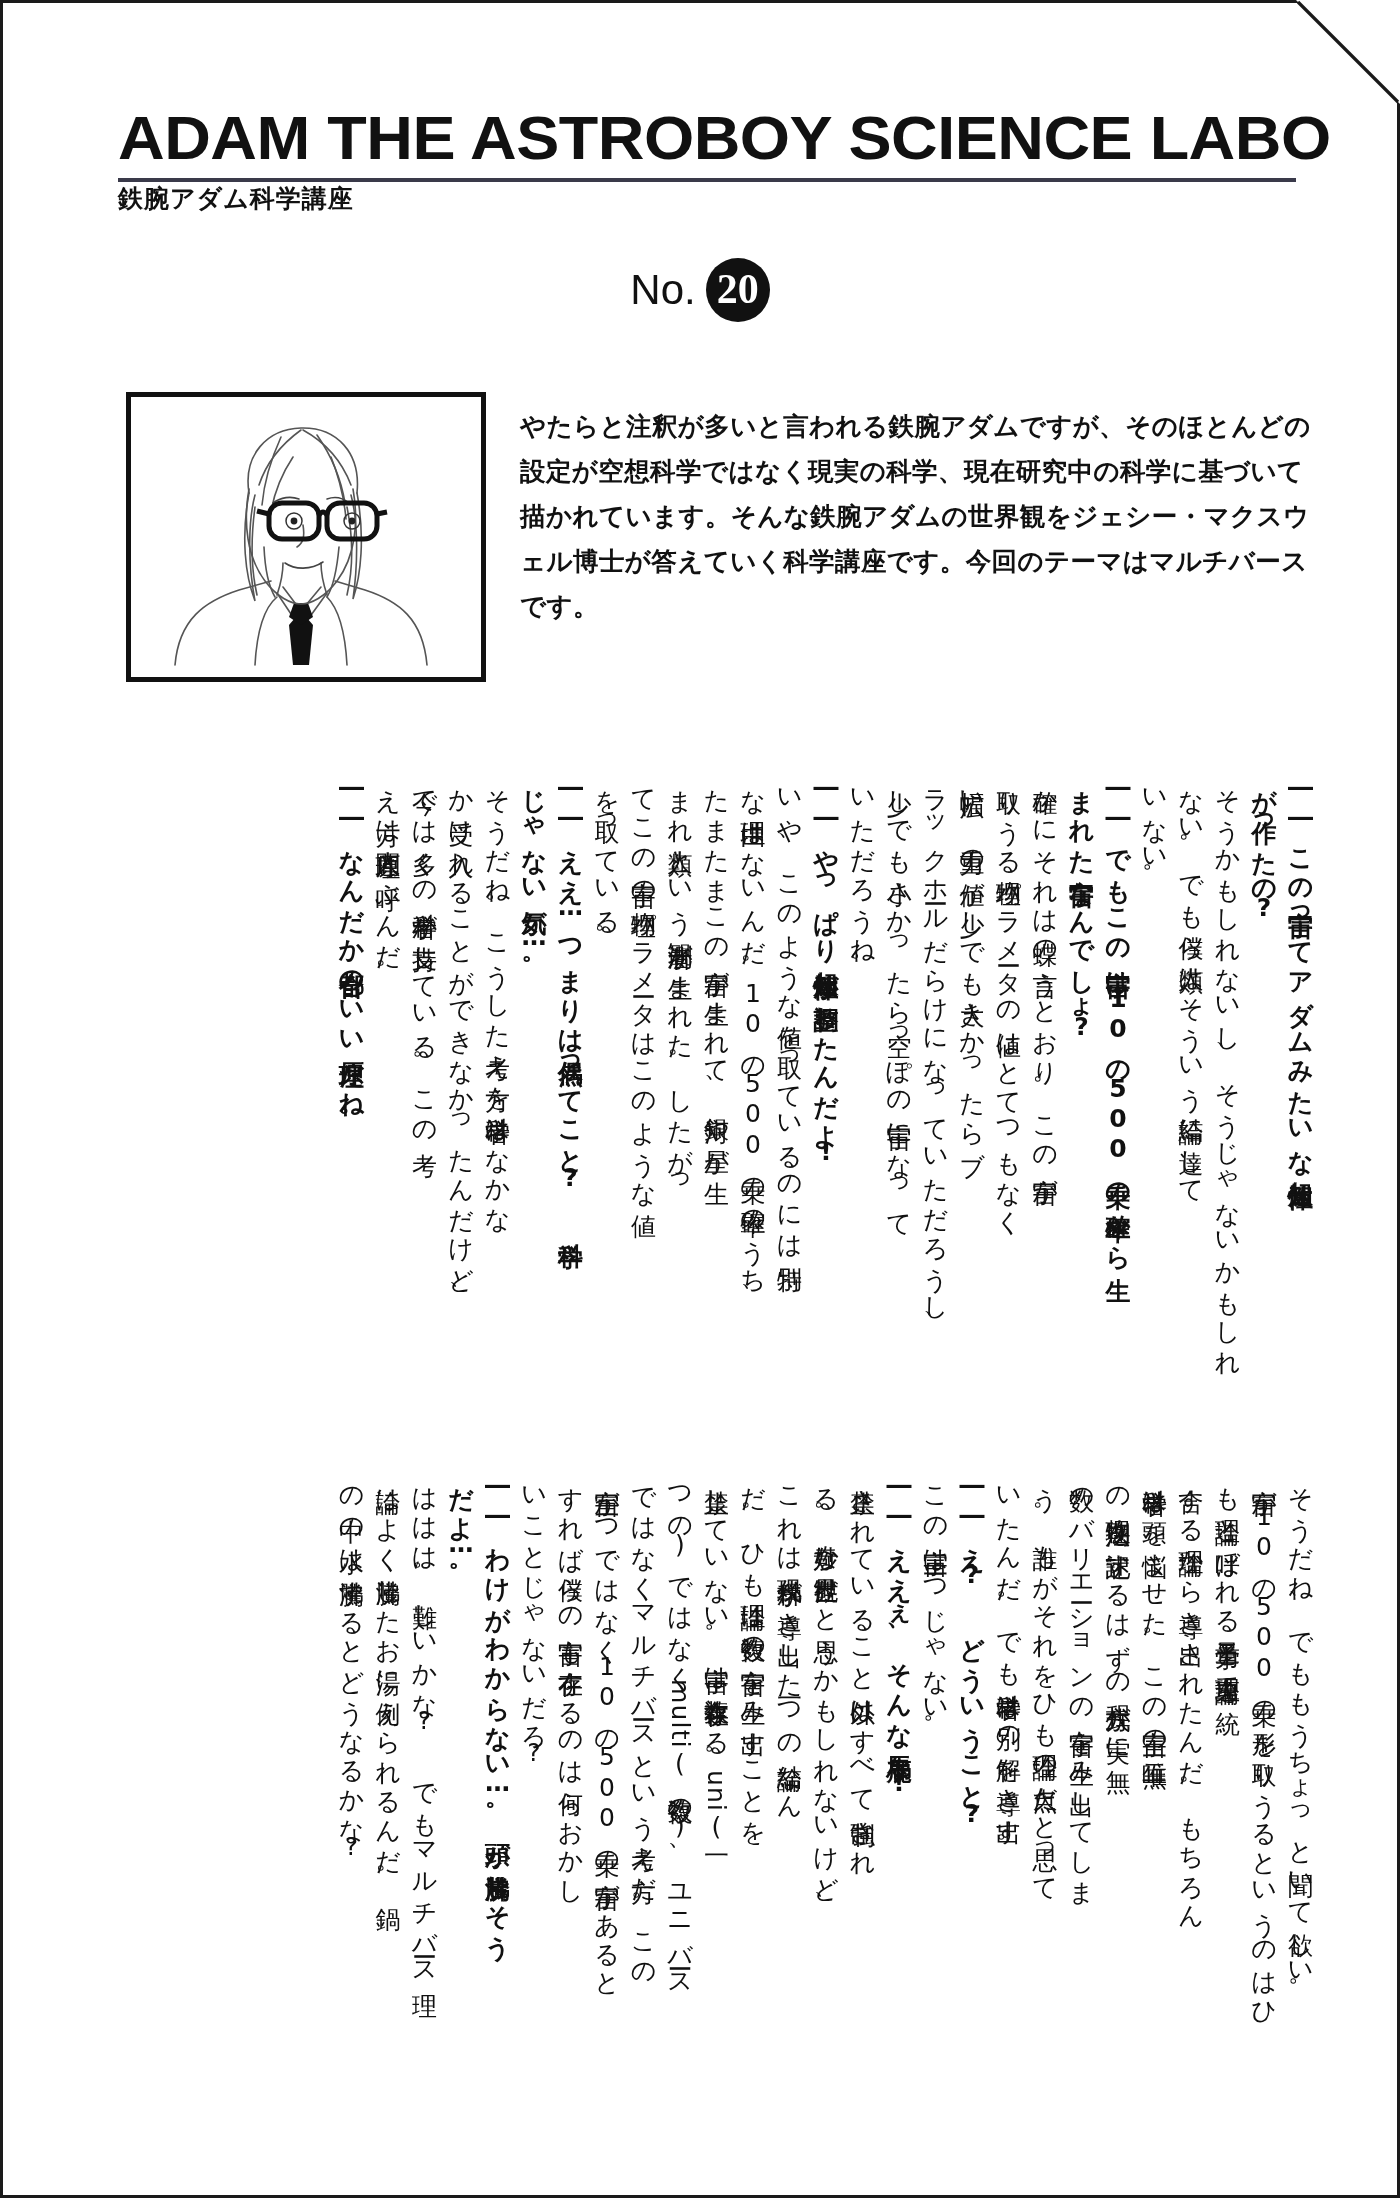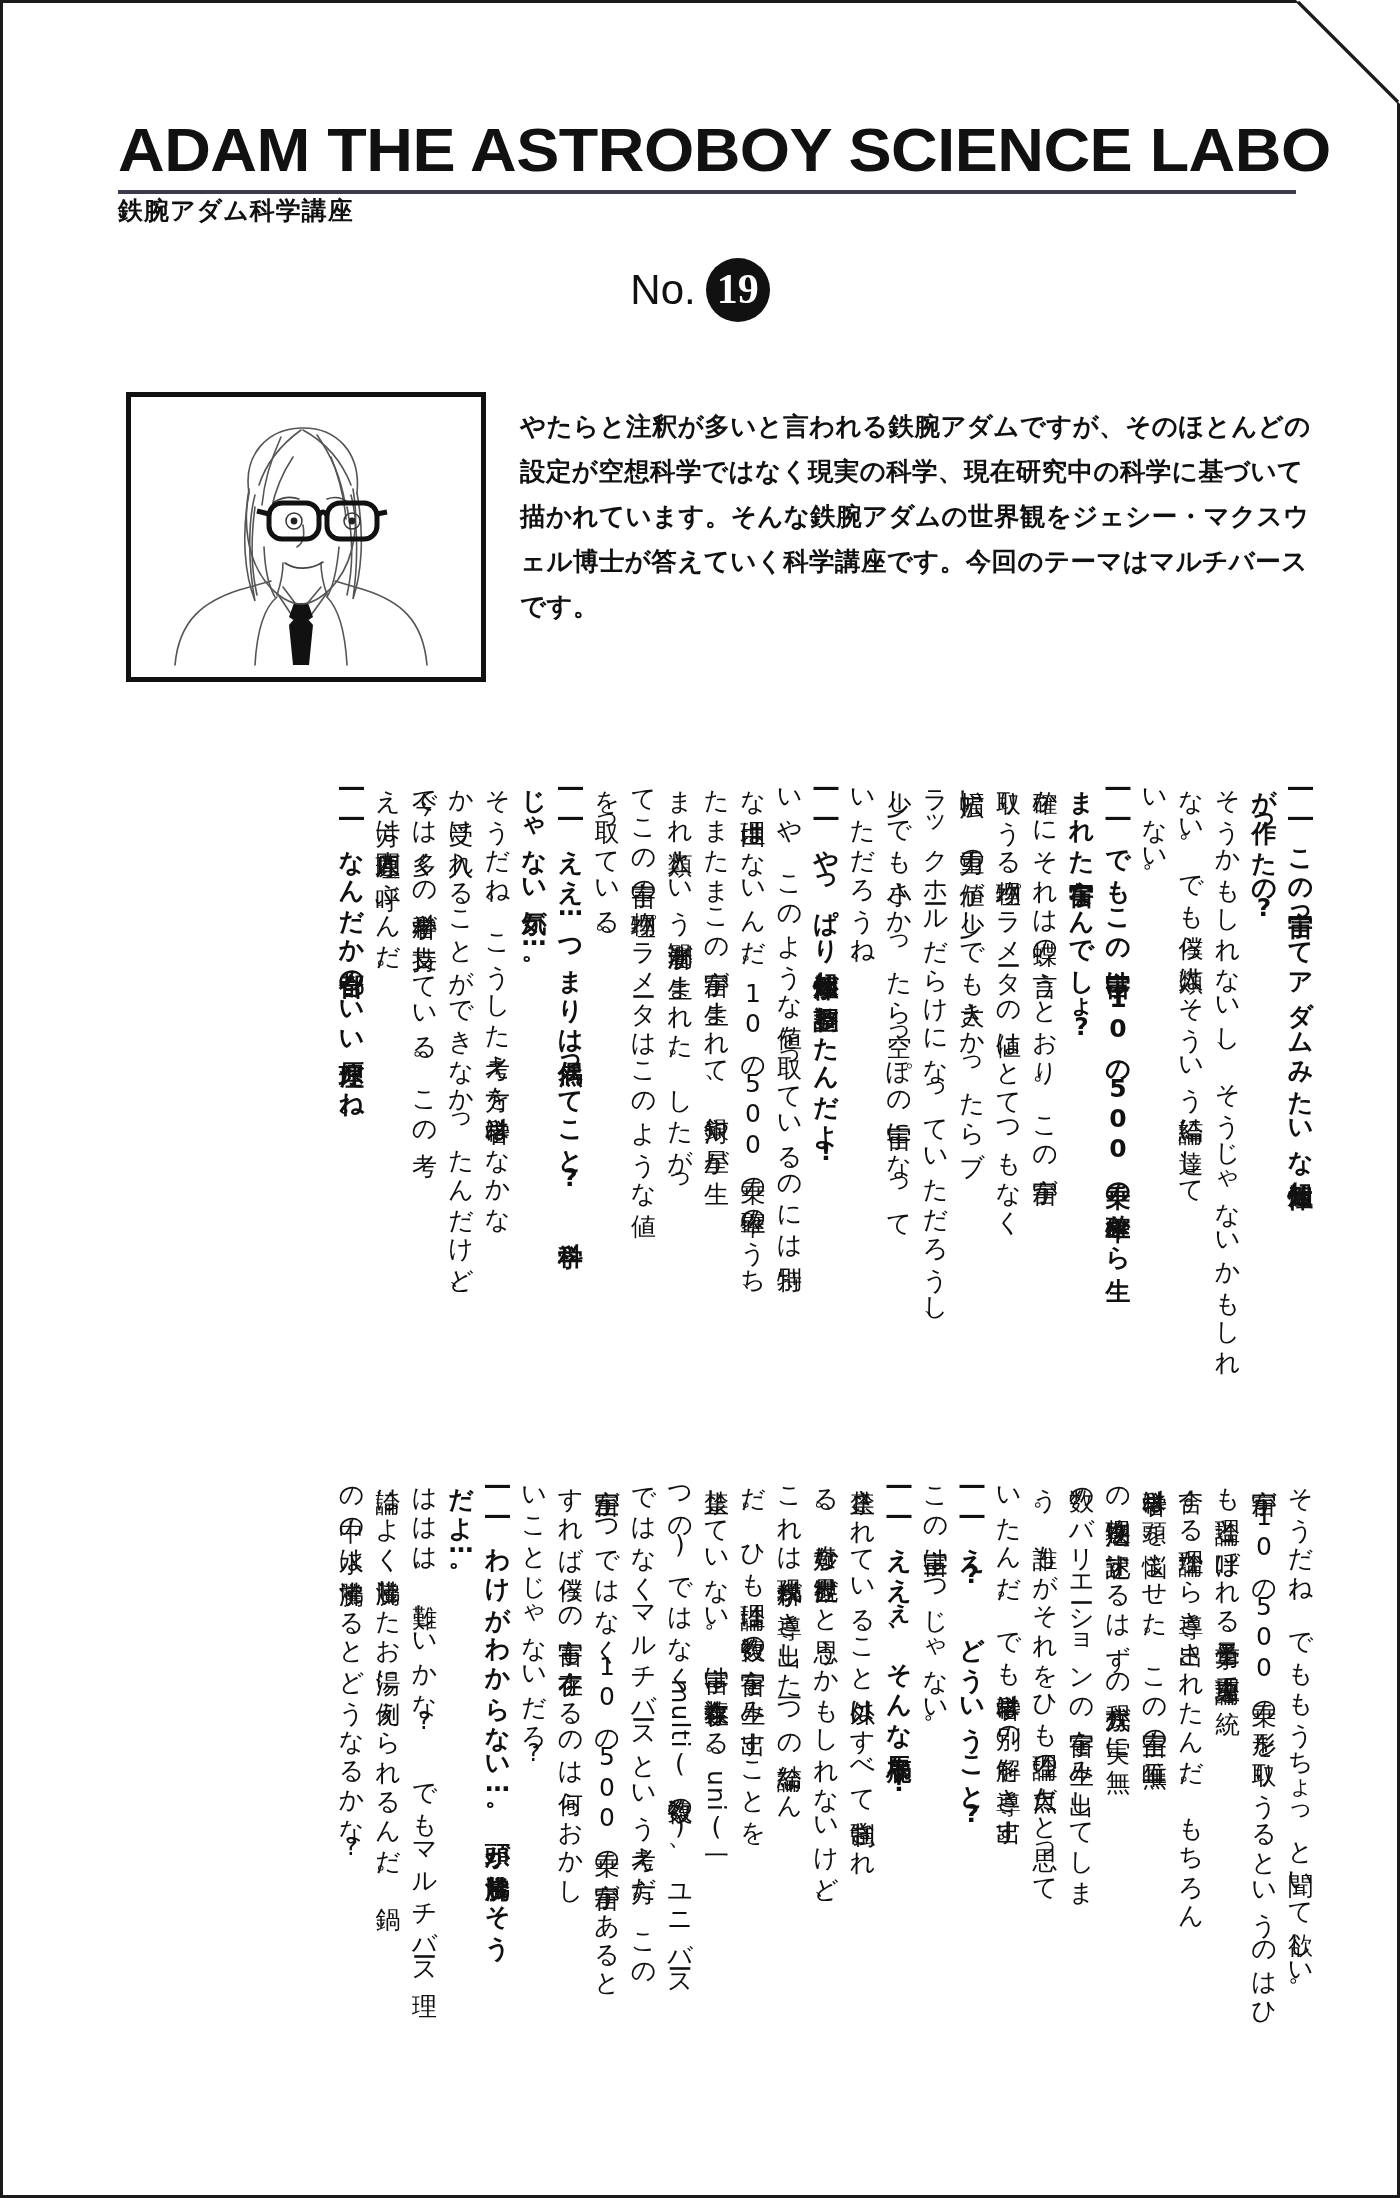--- a/index.html
+++ b/index.html
@@ -22,21 +22,21 @@
     clip-path:polygon(3px 3px, calc(100% - 97px) 3px, calc(100% - 3px) 97px,
                       calc(100% - 3px) calc(100% - 3px), 3px calc(100% - 3px));
   }
   
   #corner-cut{
     position:absolute;top:0;right:0;width:104px;height:104px;
     pointer-events:none;
   }
 
   
-  #masthead{position:absolute;left:118px;top:120px;width:1180px;}
+  #masthead{position:absolute;left:118px;top:108px;width:1180px;}
   #main-title{
     font-family:"Liberation Sans","DejaVu Sans",sans-serif;
     font-weight:bold;font-size:61px;letter-spacing:-0.5px;
     line-height:1.0;margin:0;color:#111;
     transform:scaleX(1.06);transform-origin:left center;
     white-space:nowrap;
   }
   #title-rule{height:4px;background:#3a3a4a;margin-top:9px;width:1178px;}
   #sub-title{
     font-family:"DejaVu Sans","Liberation Sans",sans-serif;
@@ -109,21 +109,21 @@
 </svg>
 
 <div id="masthead">
   <h1 id="main-title">ADAM THE ASTROBOY SCIENCE LABO</h1>
   <div id="title-rule"></div>
   <div id="sub-title">鉄腕アダム科学講座</div>
 </div>
 
 <div id="issue-block">
   <span id="issue-no-label">No.</span>
-  <span id="issue-number-badge">19</span>
+  <span id="issue-number-badge">20</span>
 </div>
 
 <div id="intro-row">
 
   <div id="portrait-frame">
     <svg width="340" height="270" viewBox="0 0 340 270">
       <rect x="0" y="0" width="340" height="270" fill="#ffffff"></rect>
       <g fill="none" stroke="#555" stroke-width="1.6" stroke-linecap="round">
 
         <path d="M44 268 C48 222 74 204 108 193 L140 184"></path>

